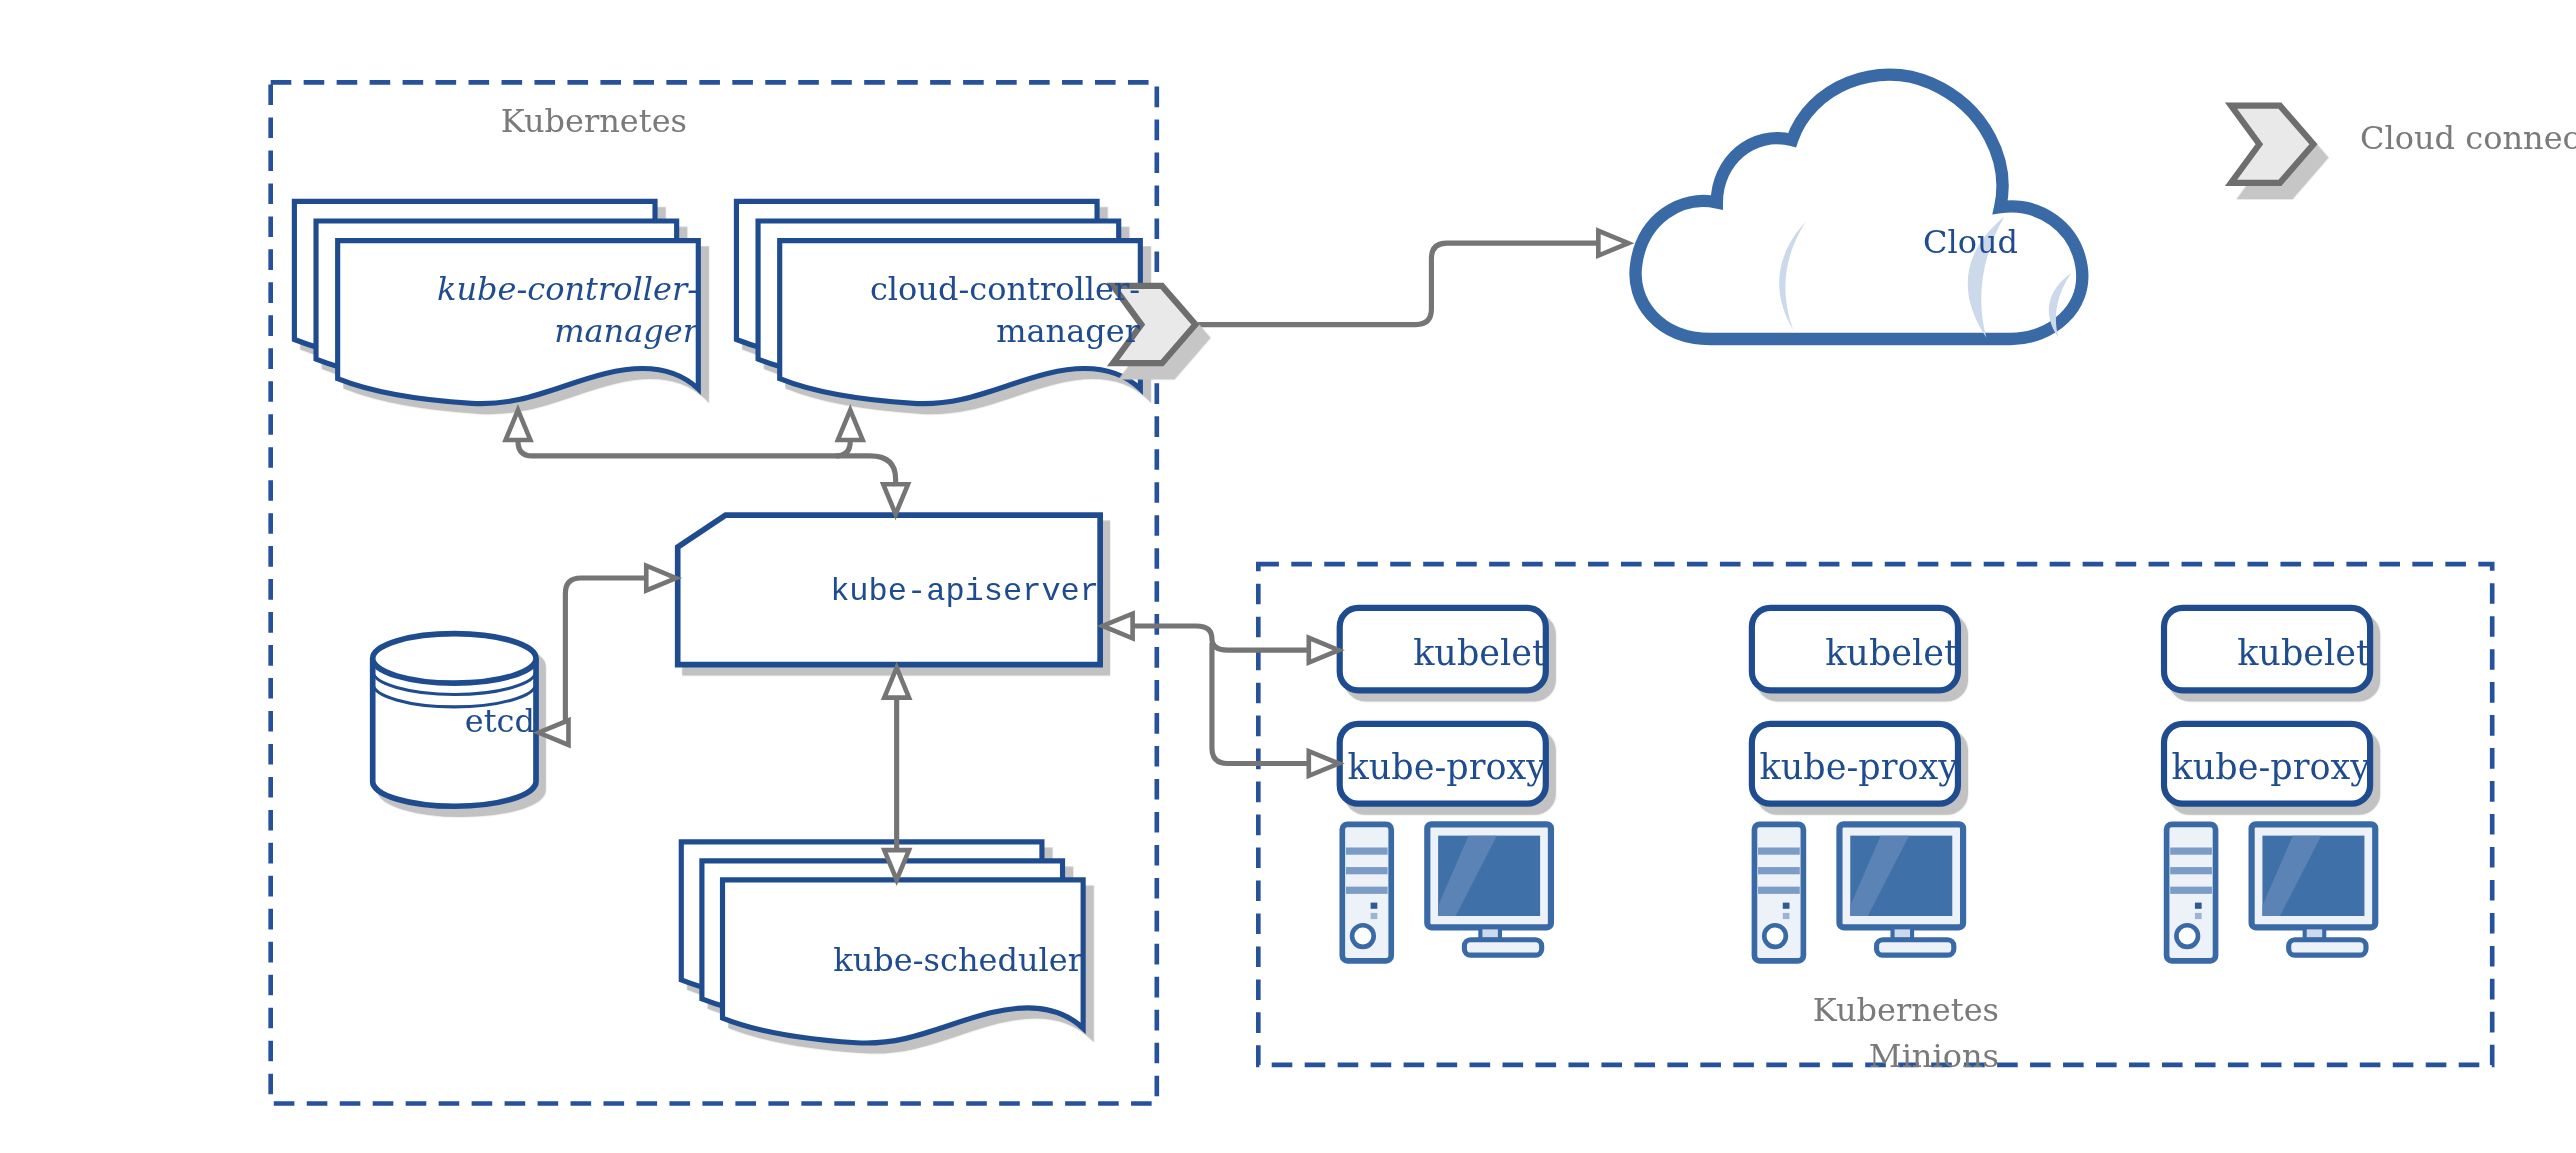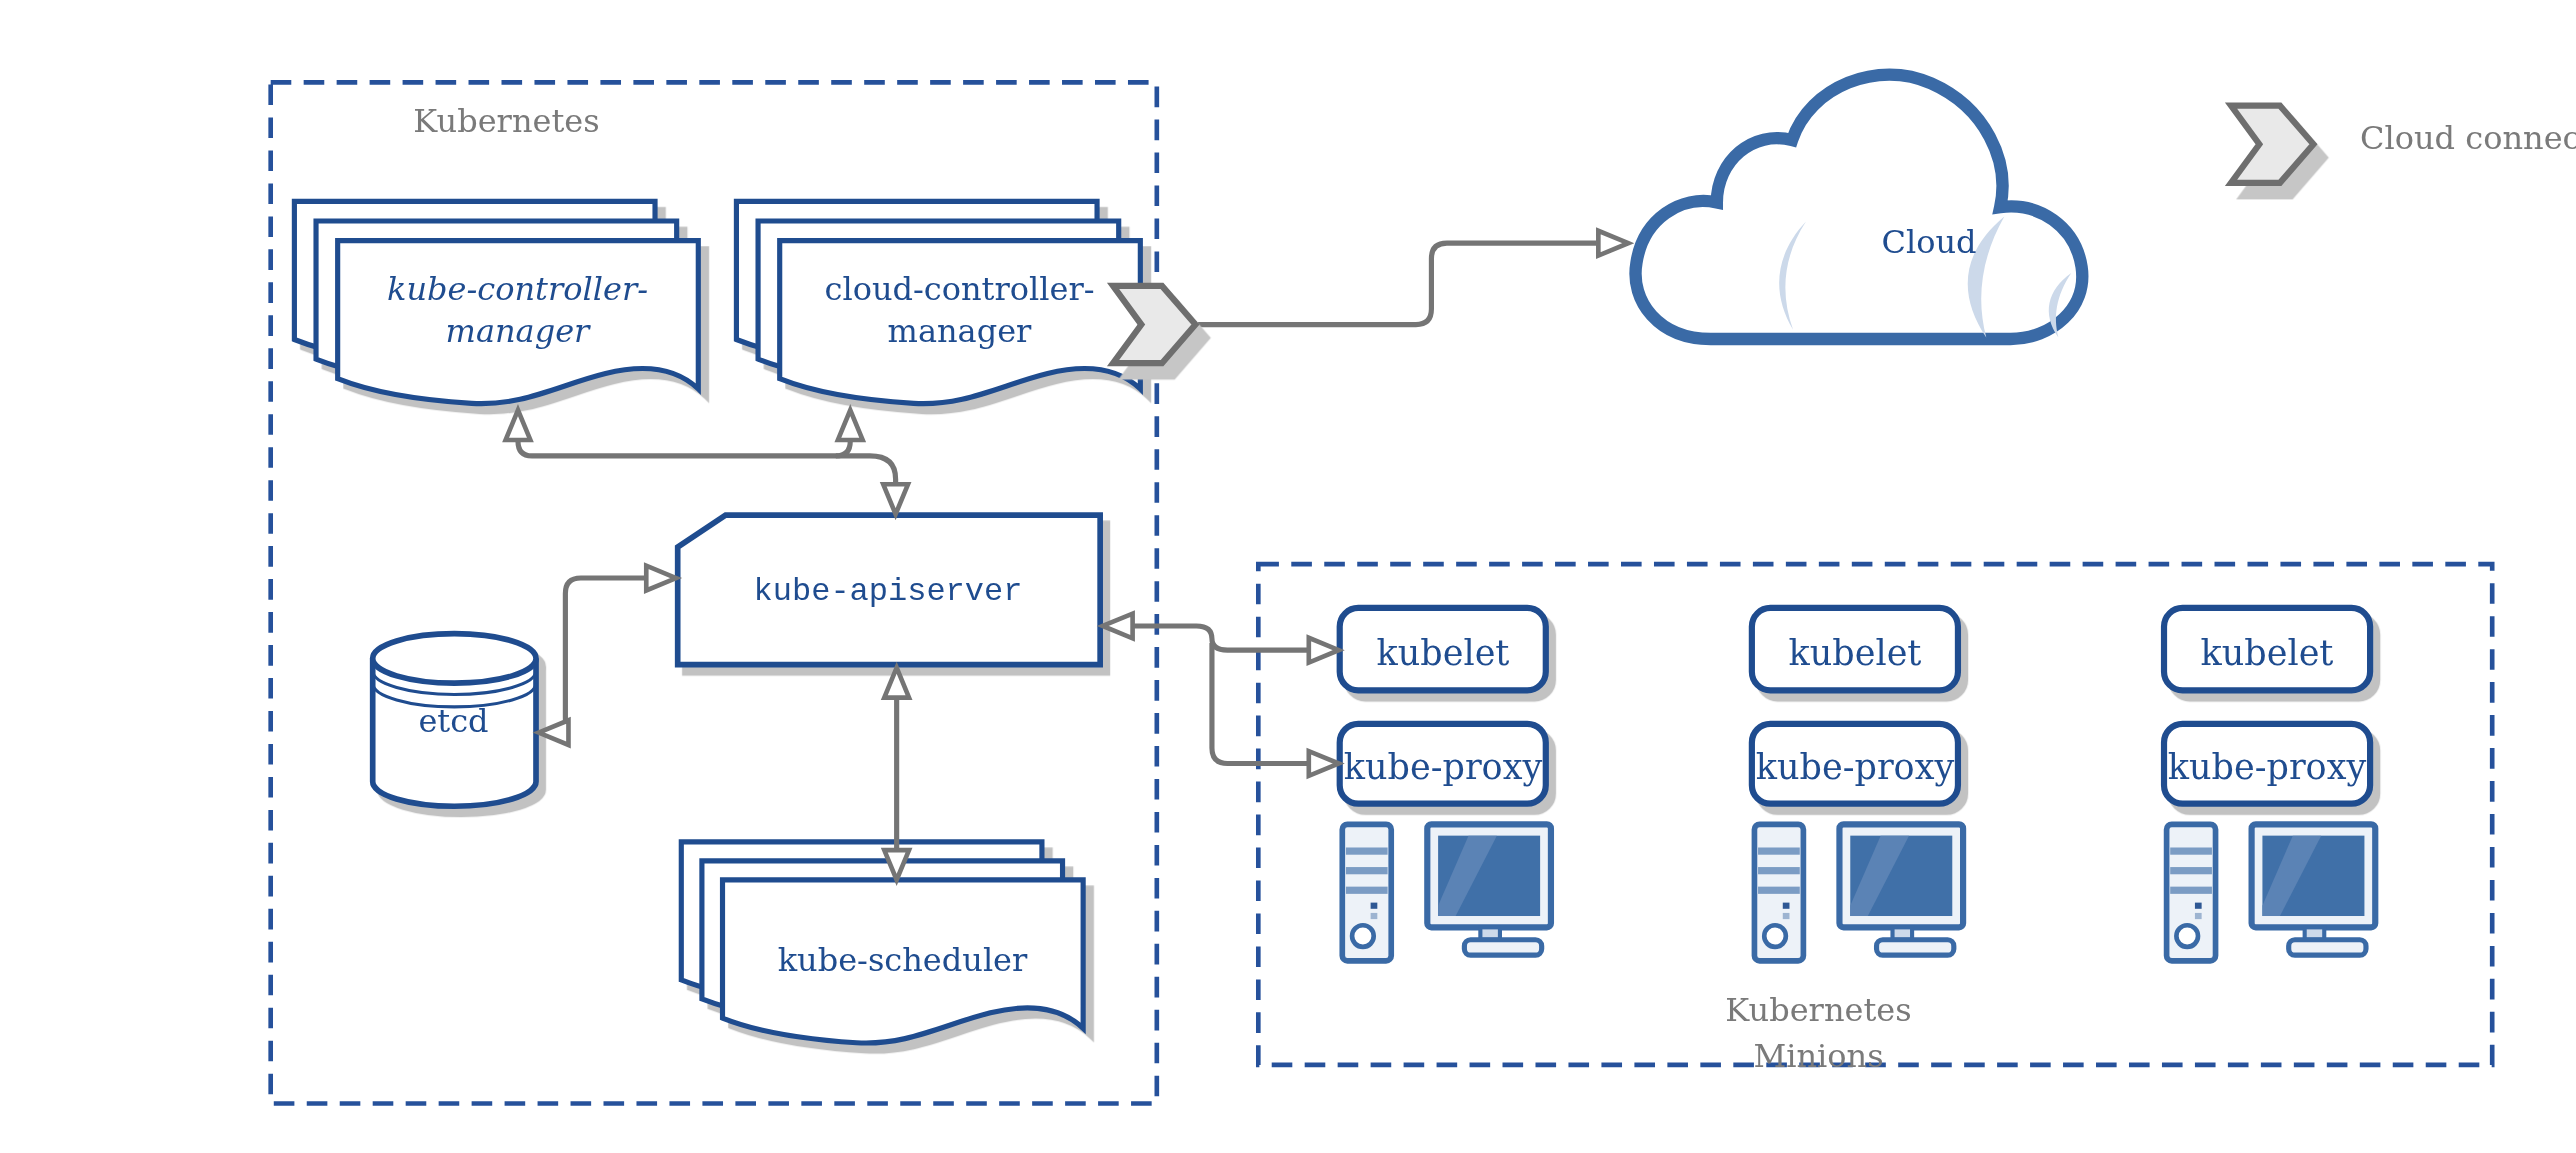--- a/index.html
+++ b/index.html
@@ -1,19 +1,19 @@
 <!DOCTYPE html>
 <html style="font-size:8.2px"><head>
 <meta charset="utf-8">
 <style>
   html,body{margin:0;padding:0;background:#ffffff;}
   .stage{position:relative;width:2665px;height:1153px;background:#ffffff;overflow:hidden;
          font-family:"DejaVu Serif", serif;}
   svg{position:absolute;left:0;top:0;}
-  .lbl{position:absolute;text-align:center;color:#1f4c8f;
+  .lbl{position:absolute;text-align:right;color:#1f4c8f;
        font-family:"DejaVu Serif", serif;font-size:32px;line-height:1.32;}
   .lbl.gray{color:#7a7a7a;line-height:1.45;}
   .lbl.small{font-size:35px;}
   .lbl.left{text-align:left;}
   .node-card{filter:drop-shadow(16px 16px 0 #c2c2c2);}
   .soft-shadow{filter:drop-shadow(14px 16px 0 #c2c2c2);}
   .chev-shadow{filter:drop-shadow(22px 26px 0 #c6c6c6);}
 </style>
 </head>
 <body>
@@ -143,21 +143,21 @@
     <div>cloud-controller-</div>
     <div>manager</div>
   </div>
 
   <div class="lbl" style="left:677px;top:571px;width:422px;font-family:Liberation Mono, monospace;">kube-apiserver</div>
 
   <div class="lbl" style="left:372px;top:700px;width:163px;">etcd</div>
 
   <div class="lbl" style="left:722px;top:939px;width:361px;">kube-scheduler</div>
 
-  <div class="lbl" style="left:1800px;top:221px;width:258px;">Cloud</div>
+  <div class="lbl" style="left:1760px;top:221px;width:258px;">Cloud</div>
 
   <div class="lbl gray left" style="left:2360px;top:115px;width:330px;">Cloud connector</div>
 
   <div class="lbl small" style="left:1340px;top:630px;width:206px;">kubelet</div>
   <div class="lbl small" style="left:1752px;top:630px;width:206px;">kubelet</div>
   <div class="lbl small" style="left:2164px;top:630px;width:206px;">kubelet</div>
 
   <div class="lbl small" style="left:1340px;top:744px;width:206px;">kube-proxy</div>
   <div class="lbl small" style="left:1752px;top:744px;width:206px;">kube-proxy</div>
   <div class="lbl small" style="left:2164px;top:744px;width:206px;">kube-proxy</div>

